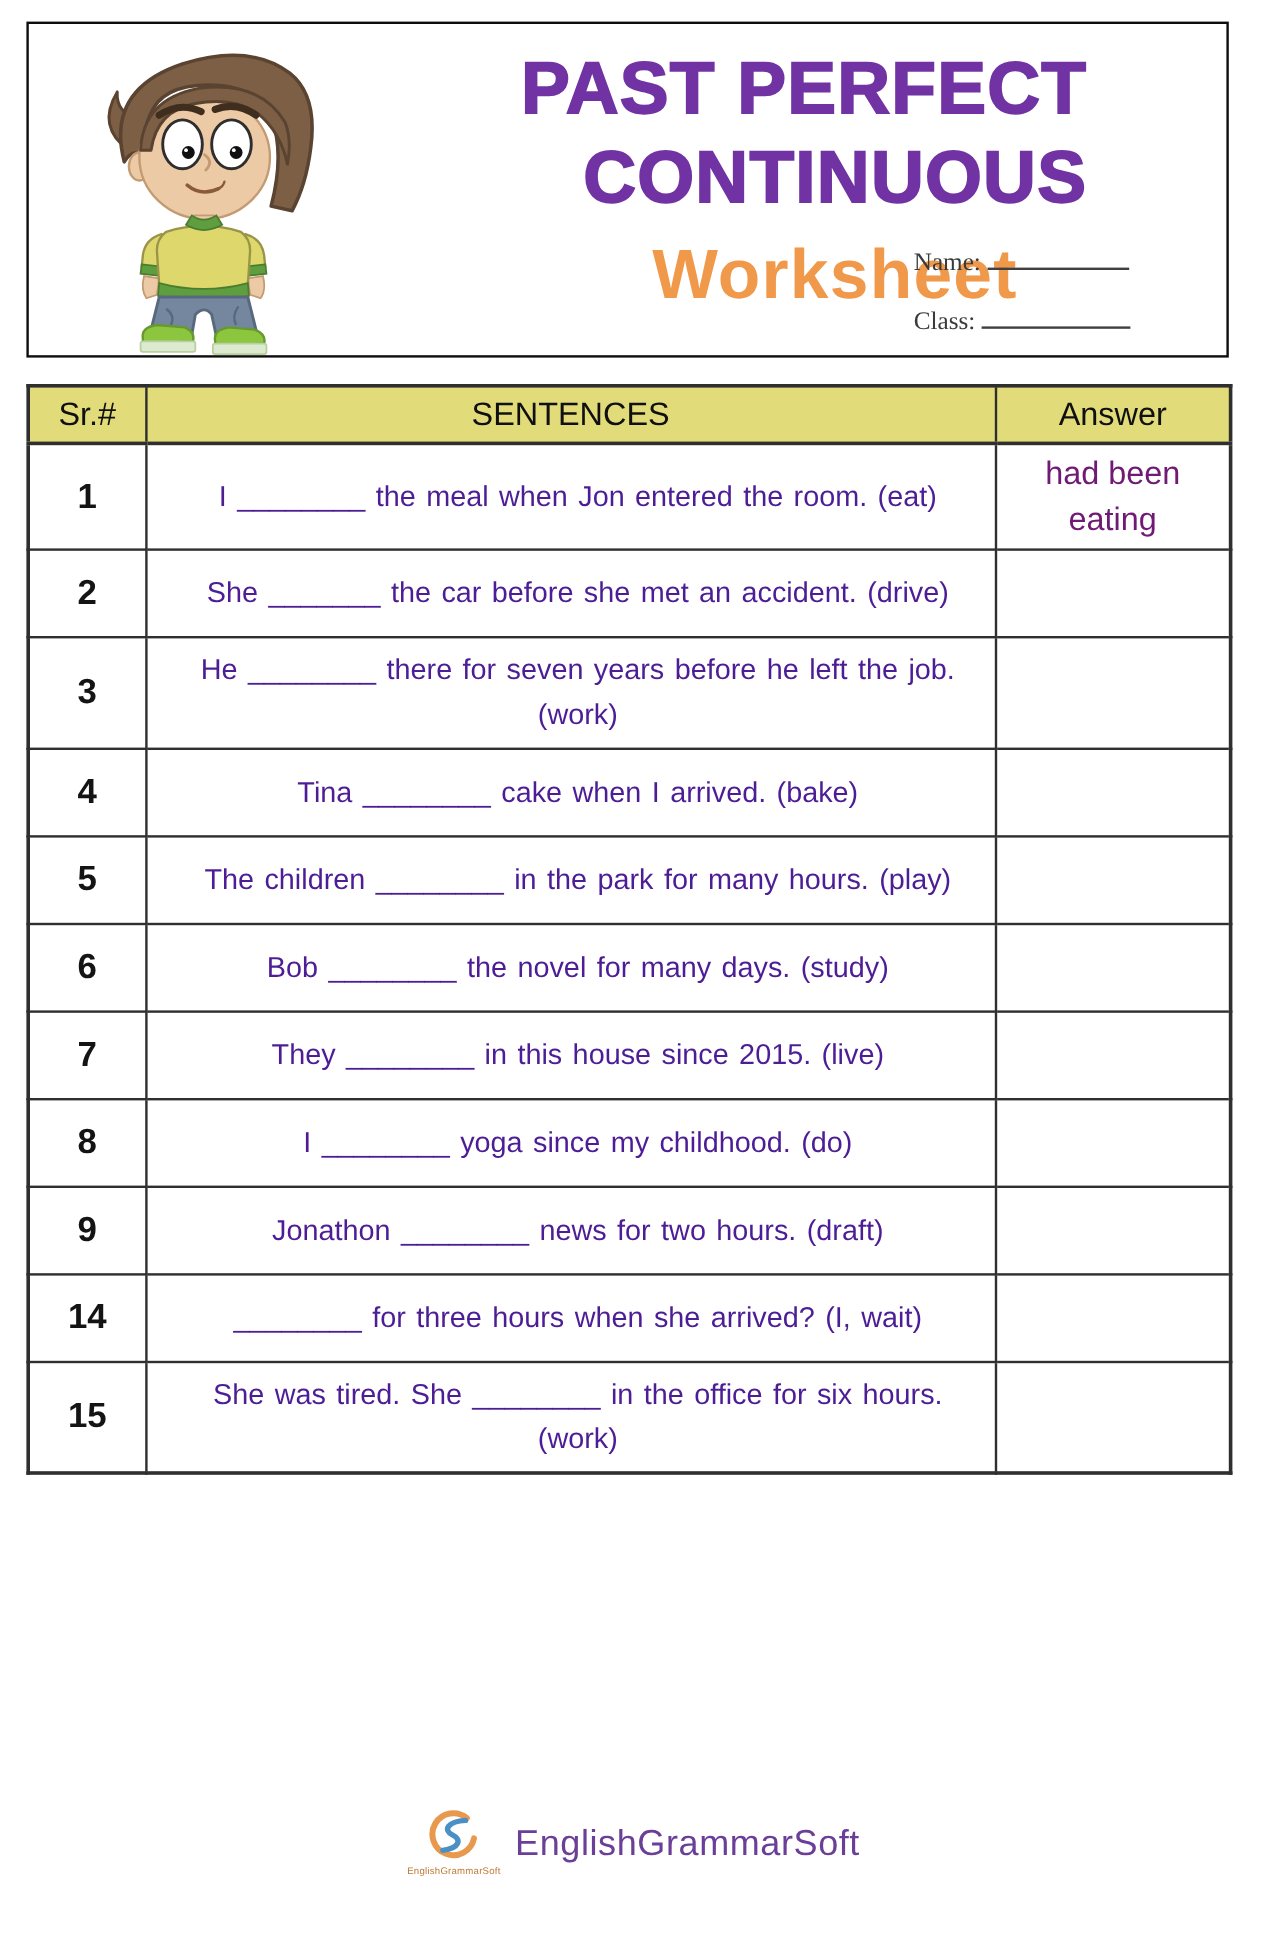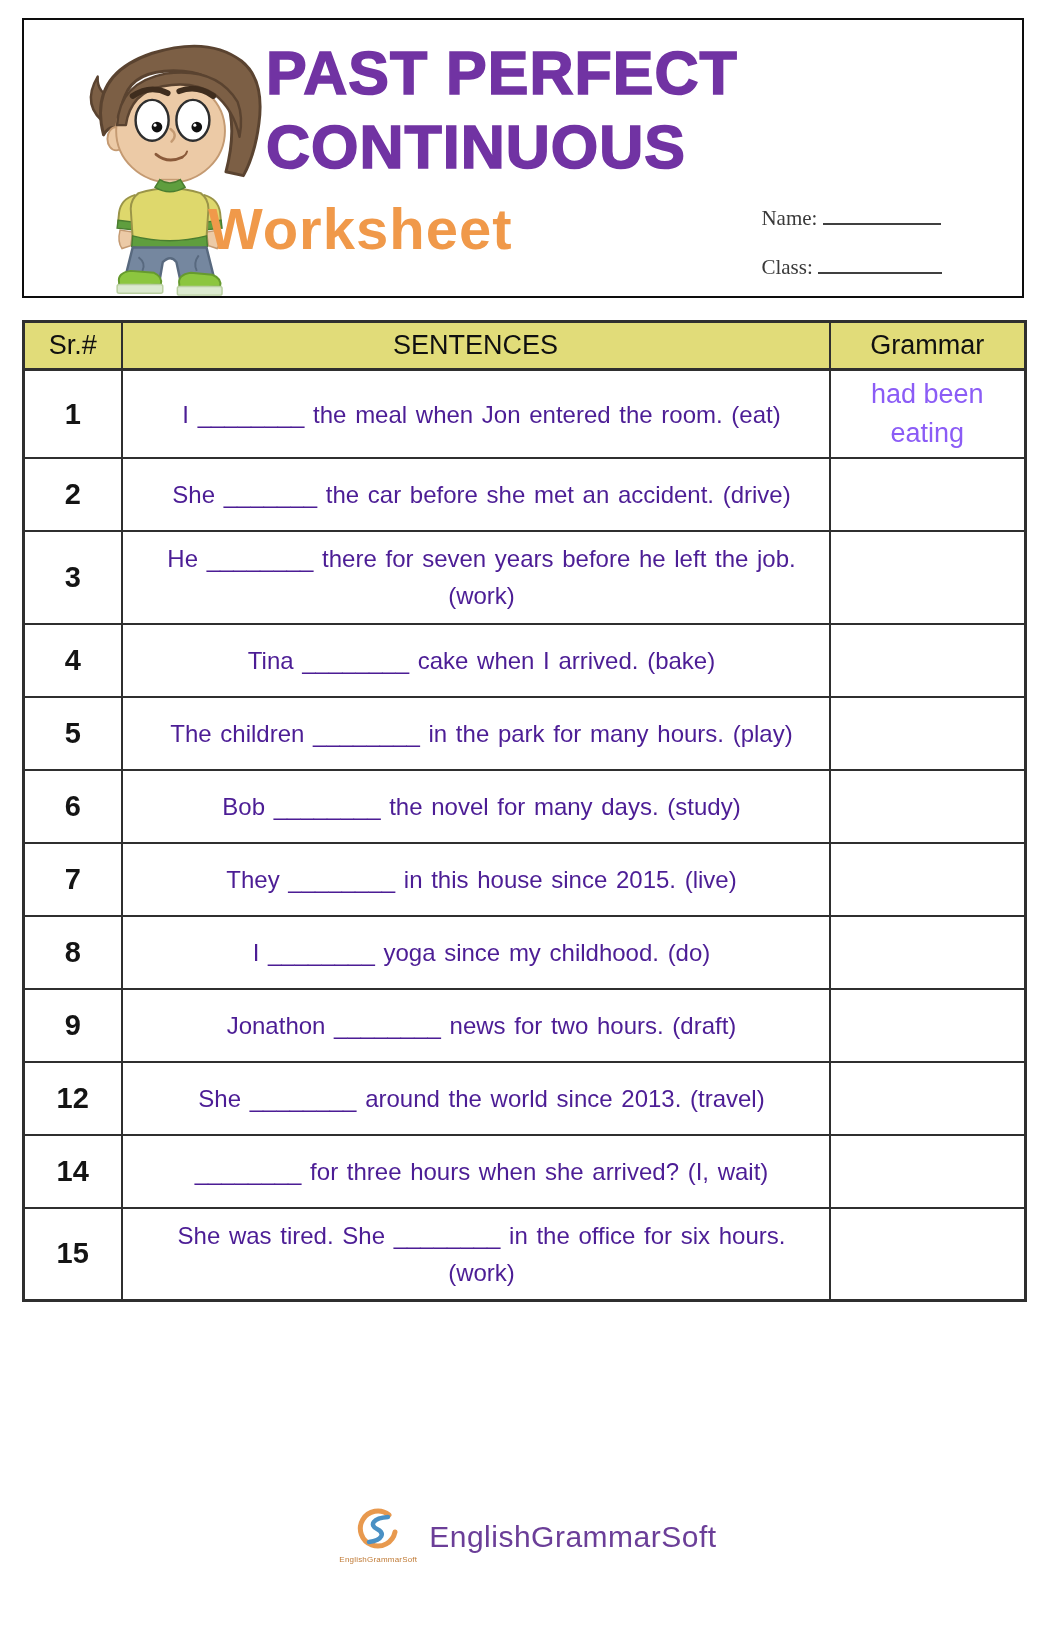--- a/index.html
+++ b/index.html
@@ -15,21 +15,21 @@
   
   .header-box {
     position:absolute; left:22px; top:18px;
     width:1002px; height:280px;
     background:#fff;
     border:2px solid #0d0d0d;
   }
   .boy { position:absolute; left:46px; top:8px; }
   .title-block {
     position:absolute; left:242px; top:16px; width:640px;
-    text-align:left;
+    text-align:right;
   }
   .title-line {
     font-size:61px; font-weight:900; letter-spacing:1px;
     color:#7133a3; -webkit-text-stroke:1.6px #7133a3;
     line-height:1.22;
   }
   .subtitle {
     position:relative; left:-58px; margin-top:10px;
     font-size:58px; font-weight:700; letter-spacing:1px;
     color:#f0994a;
@@ -74,21 +74,21 @@
     vertical-align:middle;
     padding:8px 12px 8px 24px;
     font-size:24px; color:#4c1d95;
     line-height:1.55; word-spacing:2px;
     white-space:pre-line;
     text-align:center;
   }
   td.answer {
     text-align:center; vertical-align:middle;
     padding:4px 10px;
-    font-size:27px; color:#8b5cf6;
+    font-size:27px; color:#701a75;
     line-height:1.45;
   }
 
   
   .footer {
     position:absolute; left:0; top:1508px; width:100%;
     display:flex; justify-content:center; align-items:flex-start; gap:12px;
   }
   .logo-wrap { display:flex; flex-direction:column; align-items:center; }
   .logo-caption { margin-top:1px; font-size:8px; color:#c07a35; letter-spacing:0.2px; }
@@ -178,21 +178,21 @@
   <table class="sheet">
     <colgroup>
       <col style="width:98px;">
       <col style="width:708px;">
       <col style="width:196px;">
     </colgroup>
     <thead>
       <tr>
         <th>Sr.#</th>
         <th>SENTENCES</th>
-        <th>Grammar</th>
+        <th>Answer</th>
       </tr>
     </thead>
     <tbody>
     <tr>
       <td class="num">1</td>
       <td class="sentence">I ________ the meal when Jon entered the room.  (eat)</td>
       <td class="answer">had been eating</td>
     </tr>
 
     <tr>
@@ -239,25 +239,20 @@
     </tr>
 
     <tr>
       <td class="num">9</td>
       <td class="sentence">Jonathon ________ news for two hours.  (draft)</td>
       <td class="answer"></td>
     </tr>
 
 
 
-    <tr>
-      <td class="num">12</td>
-      <td class="sentence">She ________ around the world since 2013.  (travel)</td>
-      <td class="answer"></td>
-    </tr>
 
 
     <tr>
       <td class="num">14</td>
       <td class="sentence">________ for three hours when she arrived?  (I, wait)</td>
       <td class="answer"></td>
     </tr>
 
     <tr>
       <td class="num">15</td>

